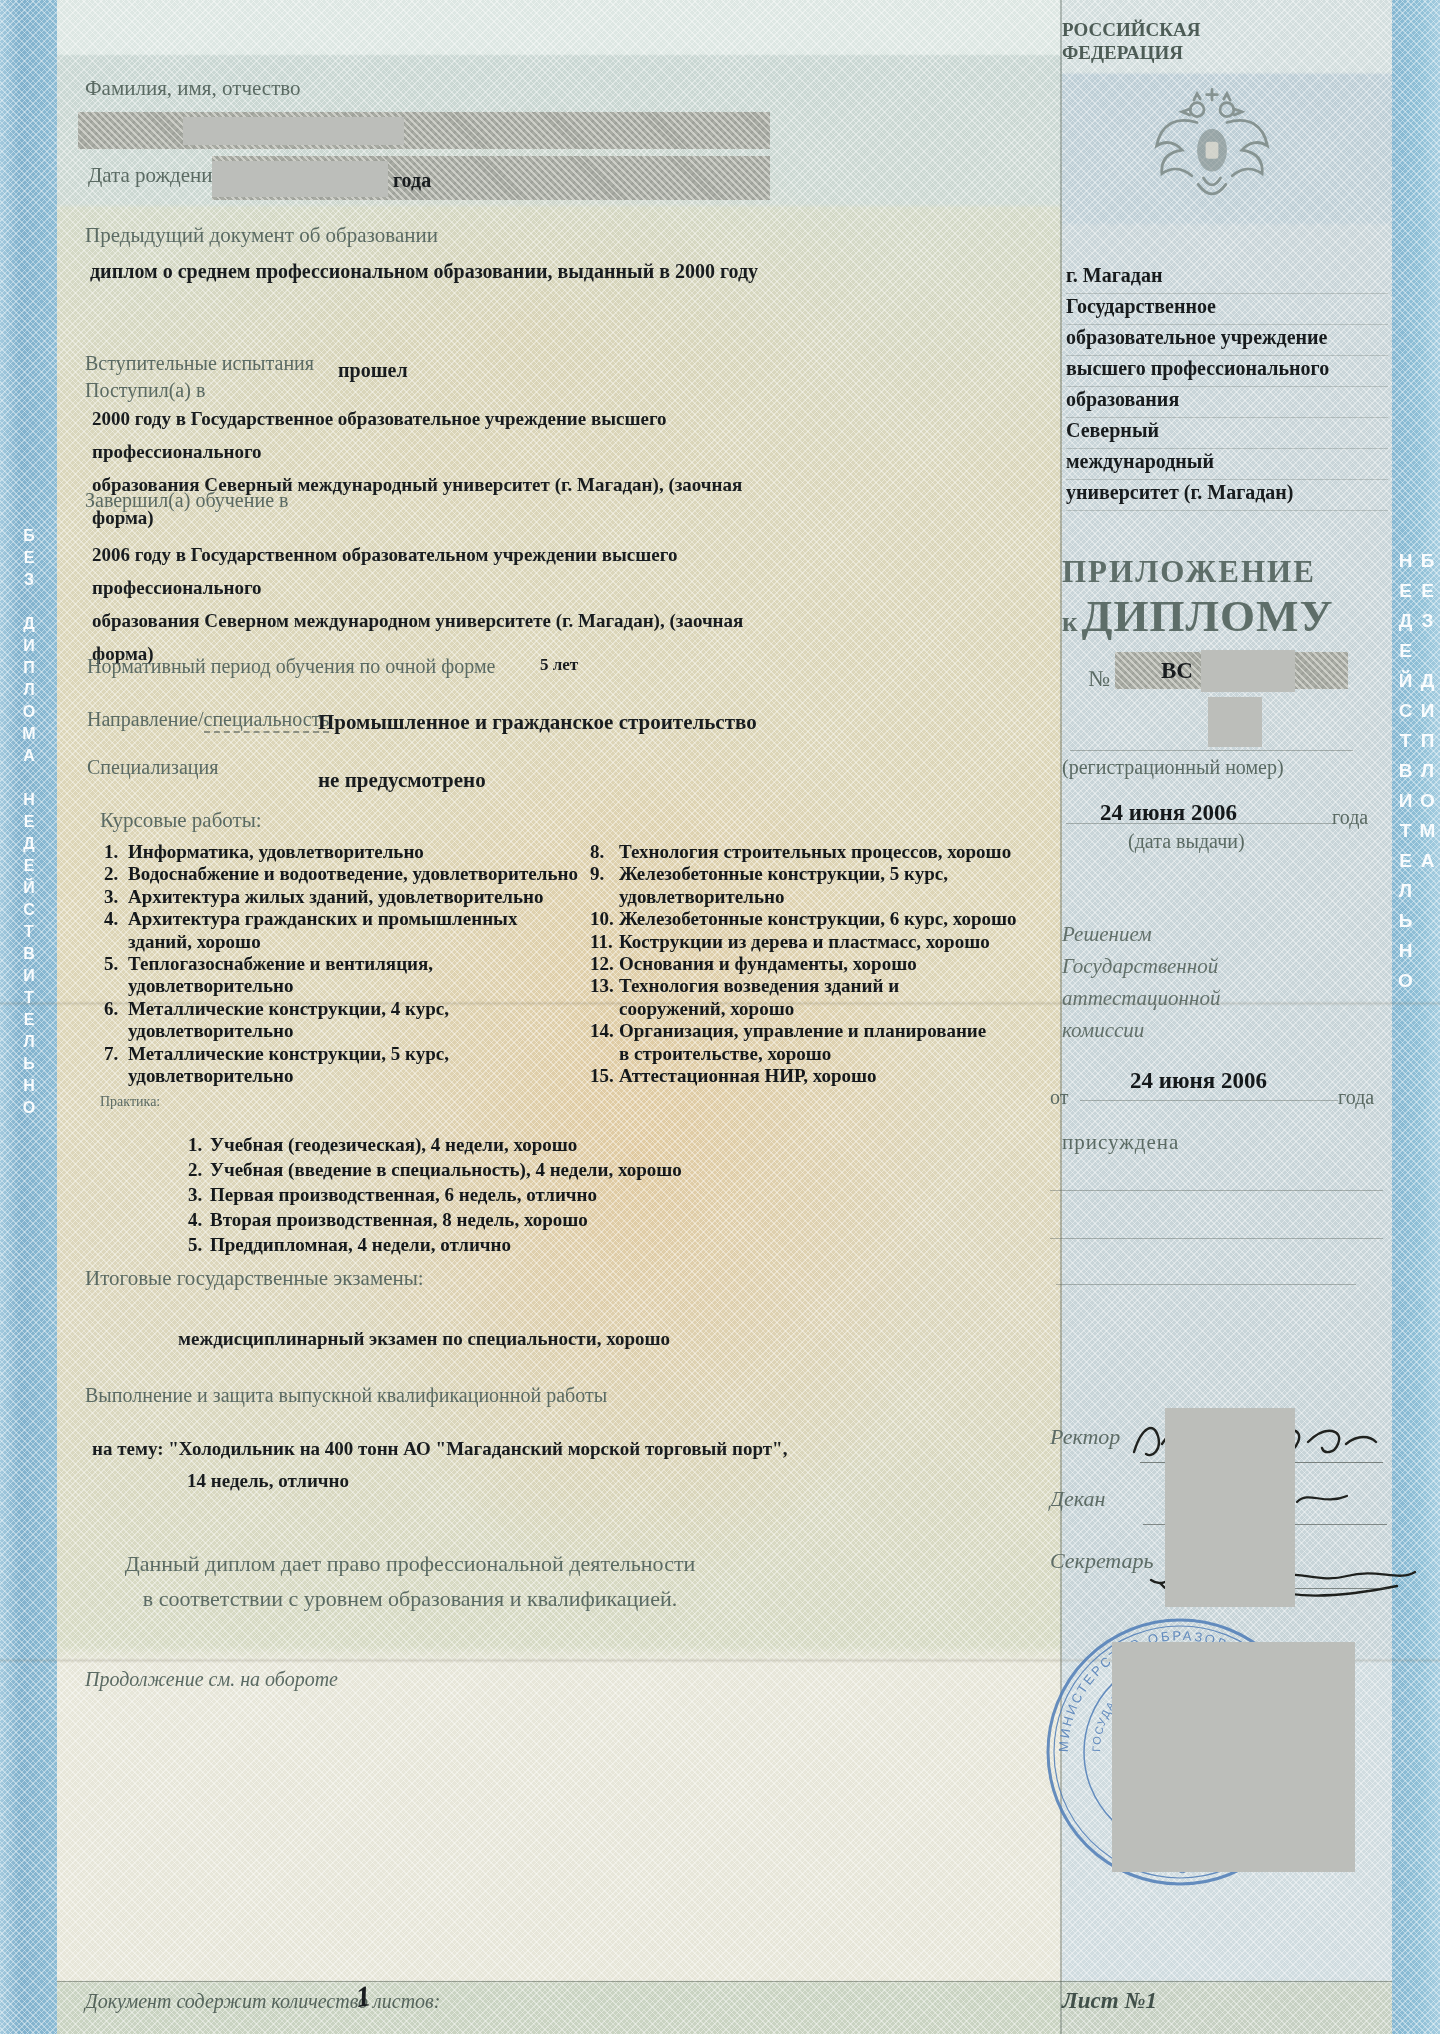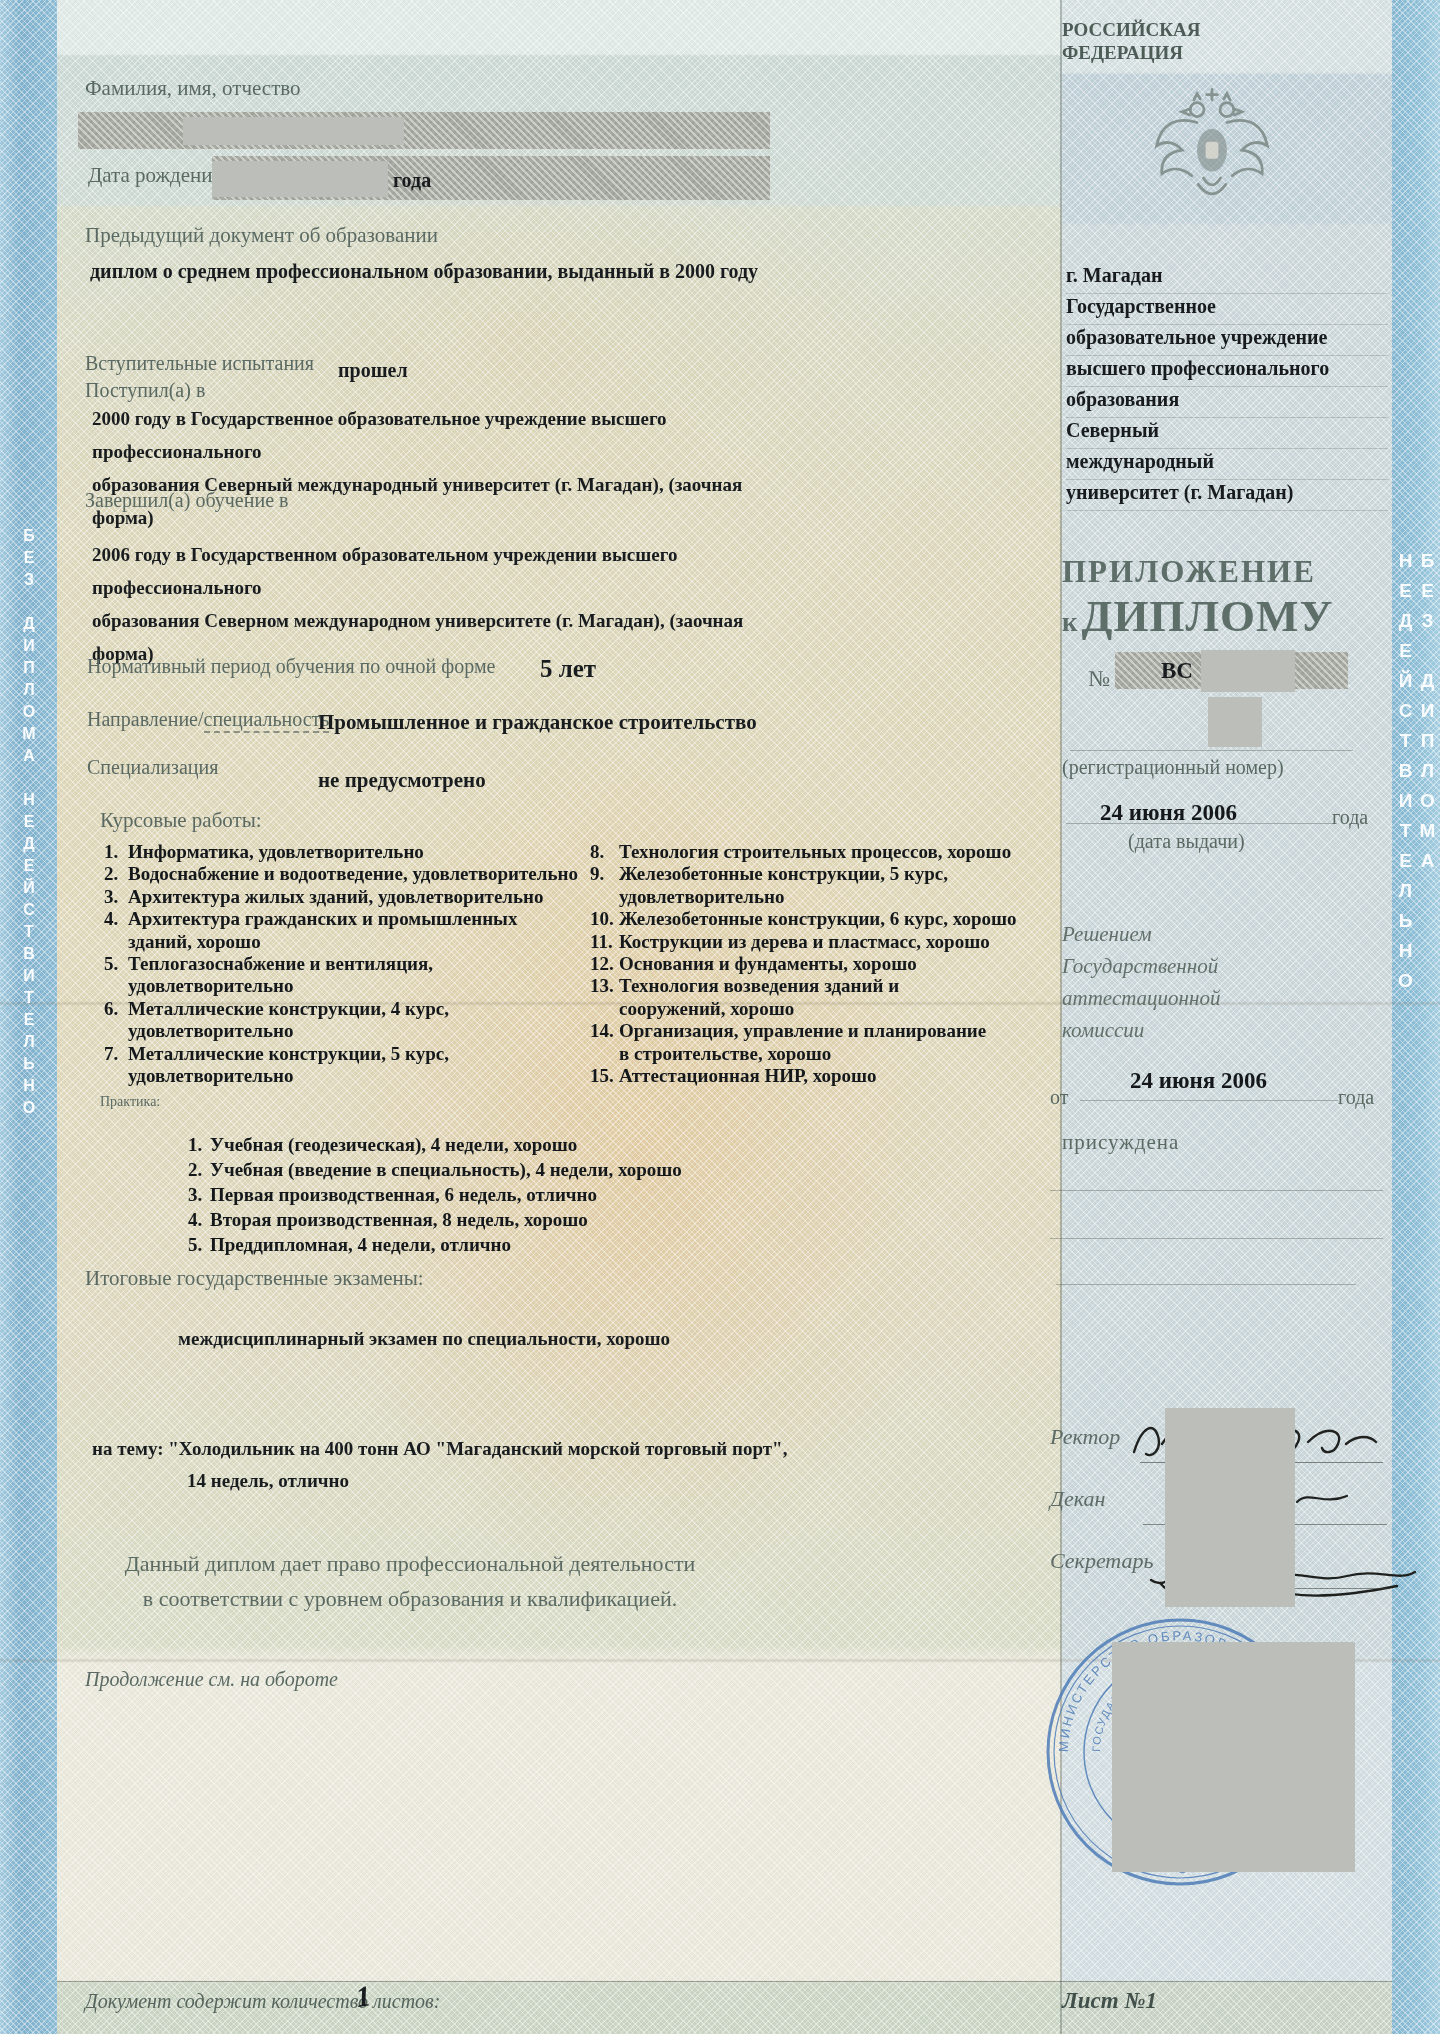--- a/index.html
+++ b/index.html
@@ -112,21 +112,21 @@
   <div class="val" style="left:338px;top:359px">прошел</div>
   <div class="lbl" style="left:85px;top:379px">Поступил(а) в</div>
   <div class="val pre" style="left:92px;top:402px;width:700px;line-height:33px;font-size:19px">2000 году в Государственное образовательное учреждение высшего профессионального
 образования Северный международный университет (г. Магадан), (заочная форма)</div>
 
   <div class="lbl" style="left:85px;top:489px">Завершил(а) обучение в</div>
   <div class="val pre" style="left:92px;top:538px;width:700px;line-height:33px;font-size:19px">2006 году в Государственном образовательном учреждении высшего профессионального
 образования Северном международном университете (г. Магадан), (заочная форма)</div>
 
   <div class="lbl" style="left:87px;top:655px">Нормативный период обучения по очной форме</div>
-  <div class="val" style="left:540px;top:655px;font-size:25px">5 лет</div>
+  <div class="val" style="left:540px;top:655px;font-size:17px">5 лет</div>
 
   <div class="lbl" style="left:87px;top:708px"><span>Направление/</span><span class="dashed-u">специальность</span></div>
   <div class="val" style="left:318px;top:710px;font-size:21px">Промышленное и гражданское строительство</div>
 
   <div class="lbl" style="left:87px;top:756px">Специализация</div>
   <div class="val" style="left:318px;top:768px;font-size:21px">не предусмотрено</div>
 
   <div class="lbl" style="left:100px;top:808px;font-size:21px">Курсовые работы:</div>
 
   <div class="cwlist cw-left" style="left:104px;top:841px;width:520px">
@@ -242,20 +242,21 @@
 
       <div class="citem">
         <span class="num">5.</span>
         <span class="txt">Преддипломная, 4 недели, отлично</span>
       </div>
     </div>
 
   <div class="lbl" style="left:85px;top:1266px;font-size:21px">Итоговые государственные экзамены:</div>
   <div class="val" style="left:178px;top:1328px;font-size:19px">междисциплинарный экзамен по специальности, хорошо</div>
 
+  <div class="lbl" style="left:85px;top:1384px">Выполнение и защита выпускной квалификационной работы</div>
   <div class="val" style="left:92px;top:1438px;font-size:19px">на тему: "Холодильник на 400 тонн АО "Магаданский морской торговый порт",</div>
   <div class="val" style="left:187px;top:1470px;font-size:19px">14 недель, отлично</div>
 
   <div class="lbl pre" style="left:110px;top:1546px;width:600px;text-align:center;font-size:22px;line-height:35px">Данный диплом дает право профессиональной деятельности
 в соответствии с уровнем образования и квалификацией.</div>
 
   <div class="lbl it" style="left:85px;top:1668px">Продолжение см. на обороте</div>
 
   <div class="rule" style="left:57px;top:1981px;width:1335px;background:rgba(80,90,80,.5)"></div>
   <div class="lbl it" style="left:85px;top:1990px;color:#55645c">Документ содержит количество листов:</div>

